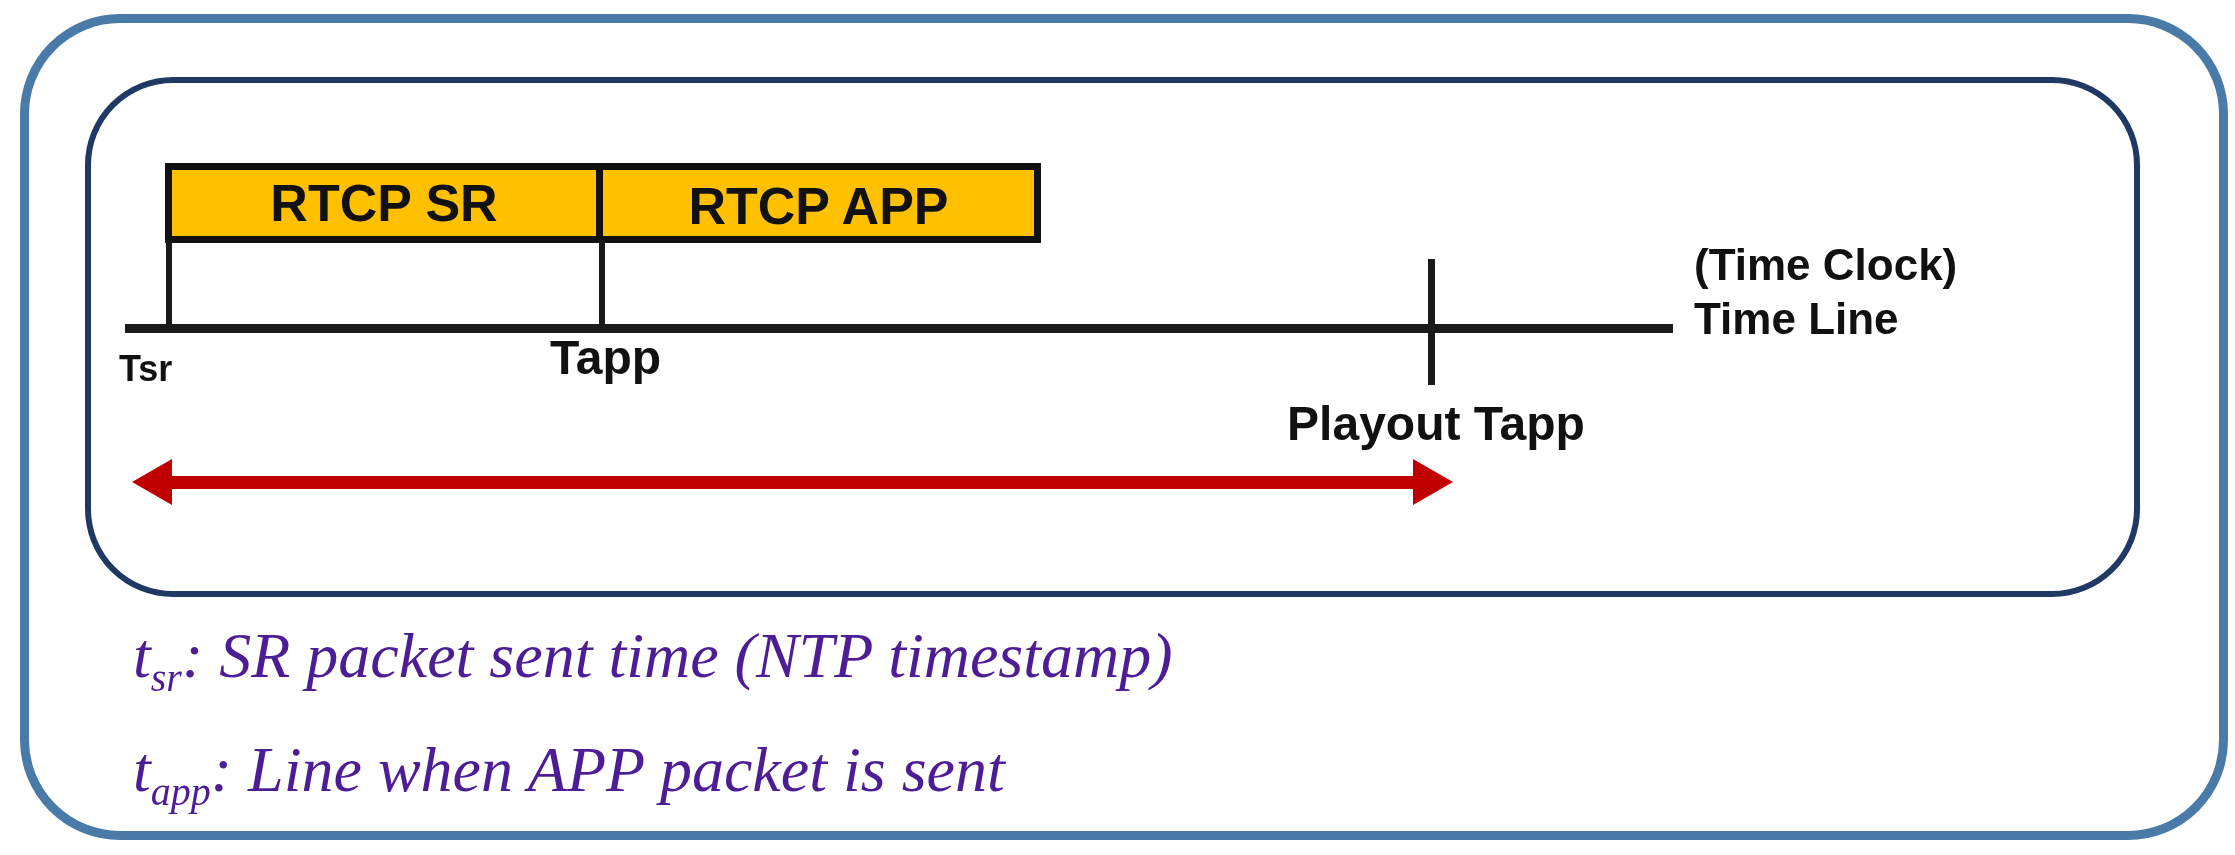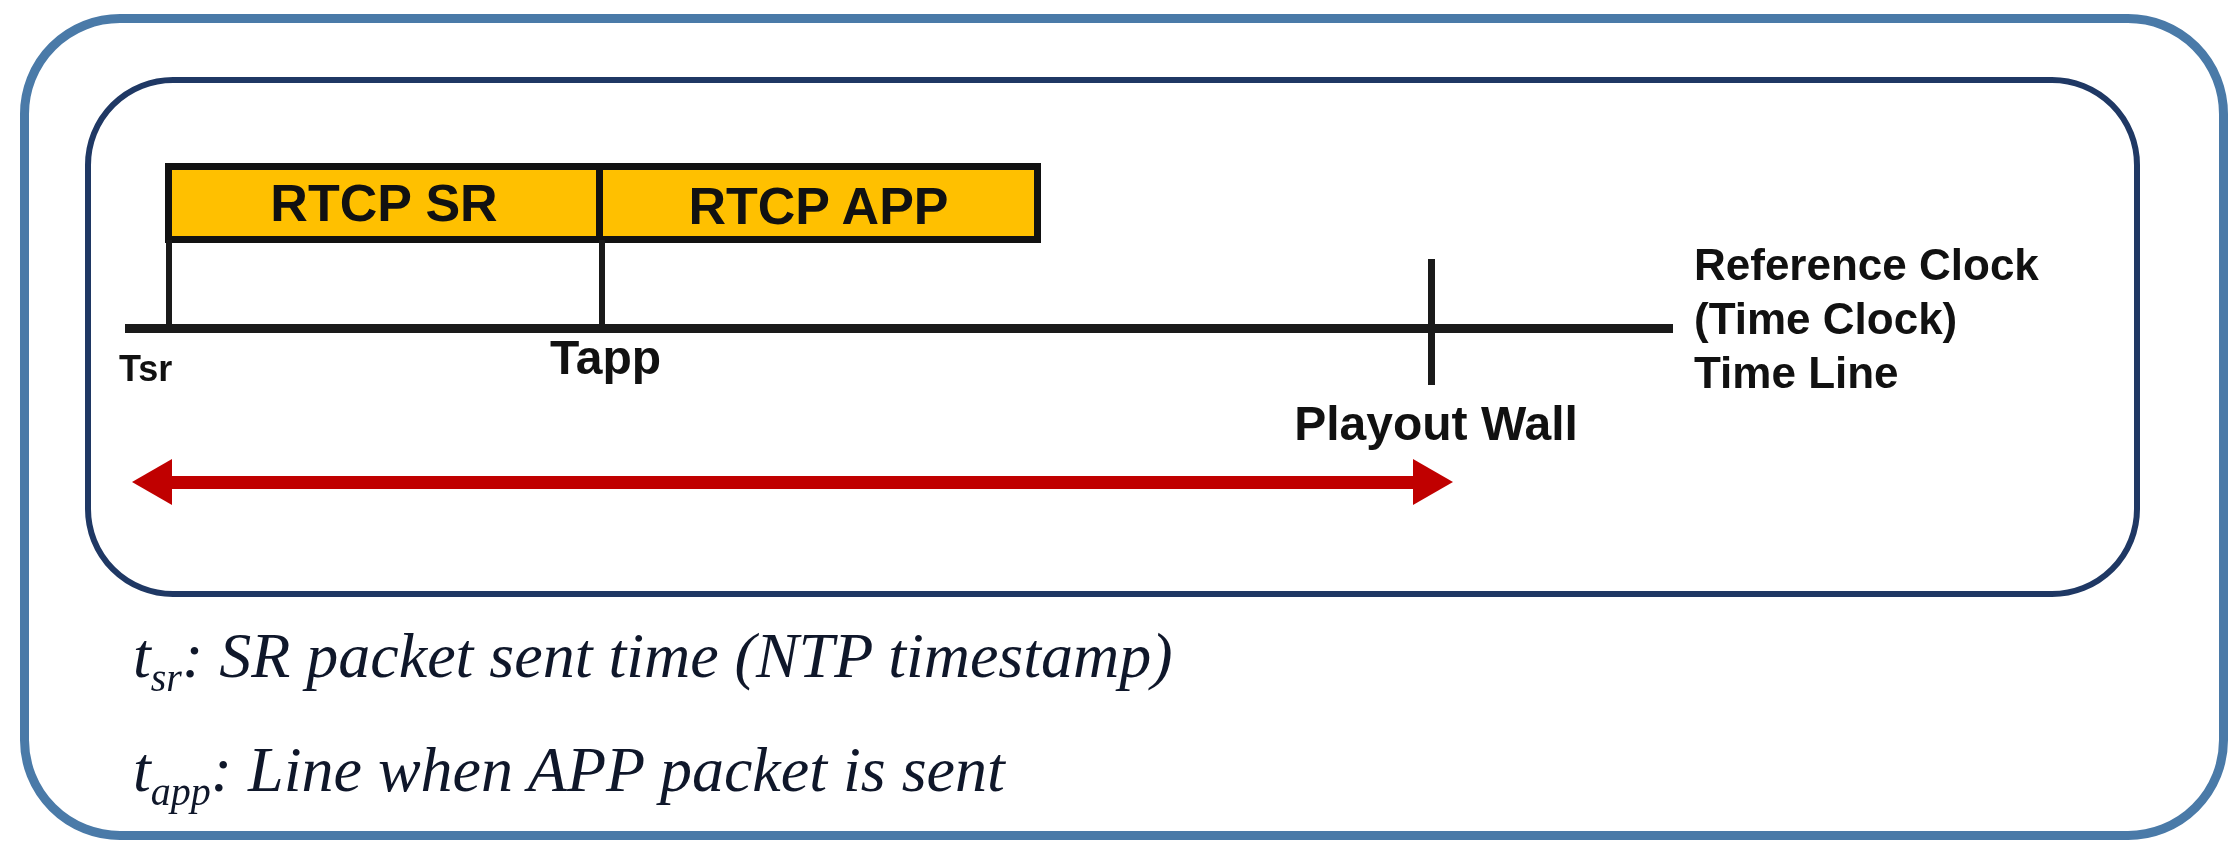--- a/index.html
+++ b/index.html
@@ -98,21 +98,21 @@
   
   .arrow-svg { left: 130px; top: 452px; }
 
   
   .legend {
     left: 133px; top: 610px;
     font-family: "Liberation Serif", serif;
     font-style: italic;
     font-size: 64px;
     line-height: 92px;
-    color: #0f172a;
+    color: #4c1d95;
     white-space: nowrap;
   }
   .legend .sub {
     font-size: 40px;
     vertical-align: -14px;
     letter-spacing: 0px;
   }
 </style>
 </head>
 <body>
@@ -134,24 +134,23 @@
 
   <div class="abs drop-line" style="left:166px; top:240px; height:92px;"></div>
   <div class="abs drop-line" style="left:599px; top:240px; height:92px;"></div>
 
   <div class="abs timeline-axis"></div>
 
   <div class="abs playout-tick"></div>
 
   <div class="abs lbl tsr-label">Tsr</div>
   <div class="abs lbl tapp-label">Tapp</div>
-  <div class="abs lbl playout-label">Playout Wall</div>
+  <div class="abs lbl playout-label">Playout Tapp</div>
 
   <div class="abs reference-clock">
-    <div>Reference Clock</div>
     <div>(Time Clock)</div>
     <div>Time Line</div>
   </div>
 
   <svg class="abs arrow-svg" width="1325" height="60" viewBox="0 0 1325 60">
     <rect x="36" y="24" width="1253" height="13" fill="#C00000"></rect>
     <polygon points="2,30 42,7 42,53" fill="#C00000"></polygon>
     <polygon points="1323,30 1283,7 1283,53" fill="#C00000"></polygon>
   </svg>
 

